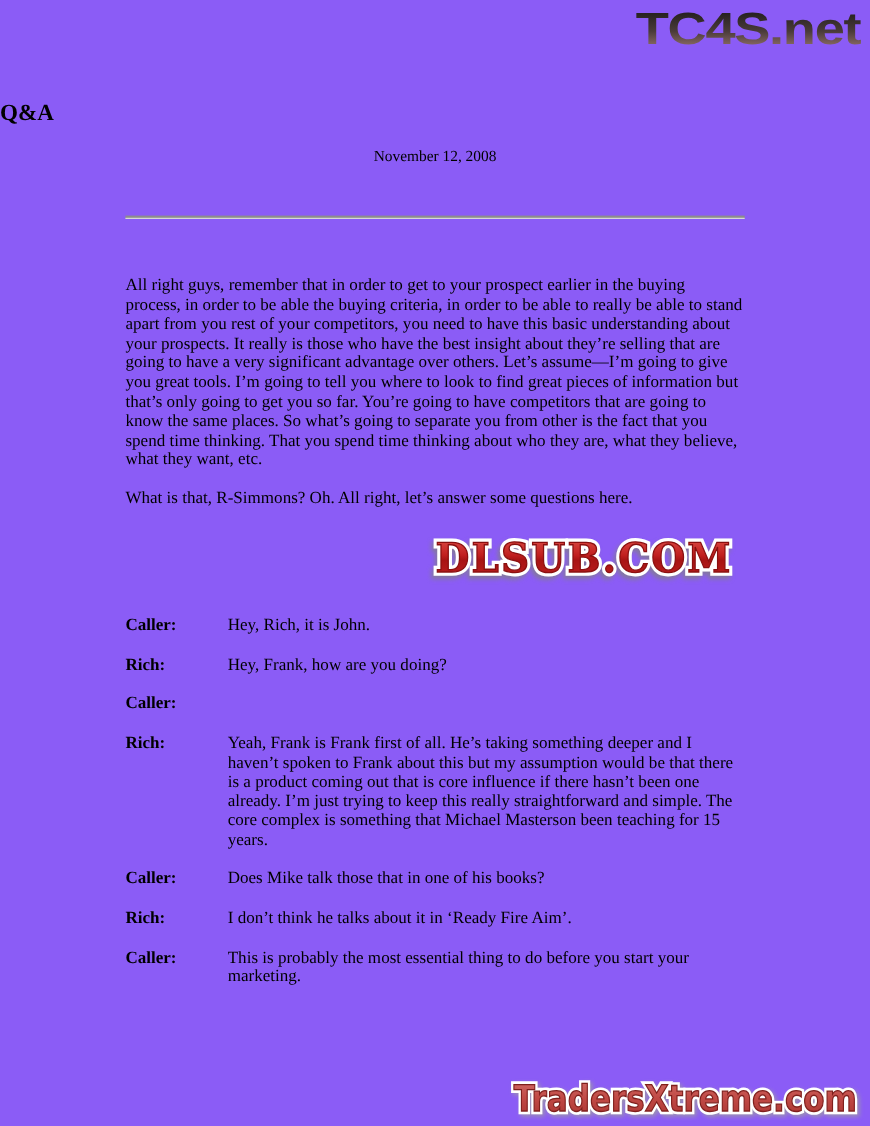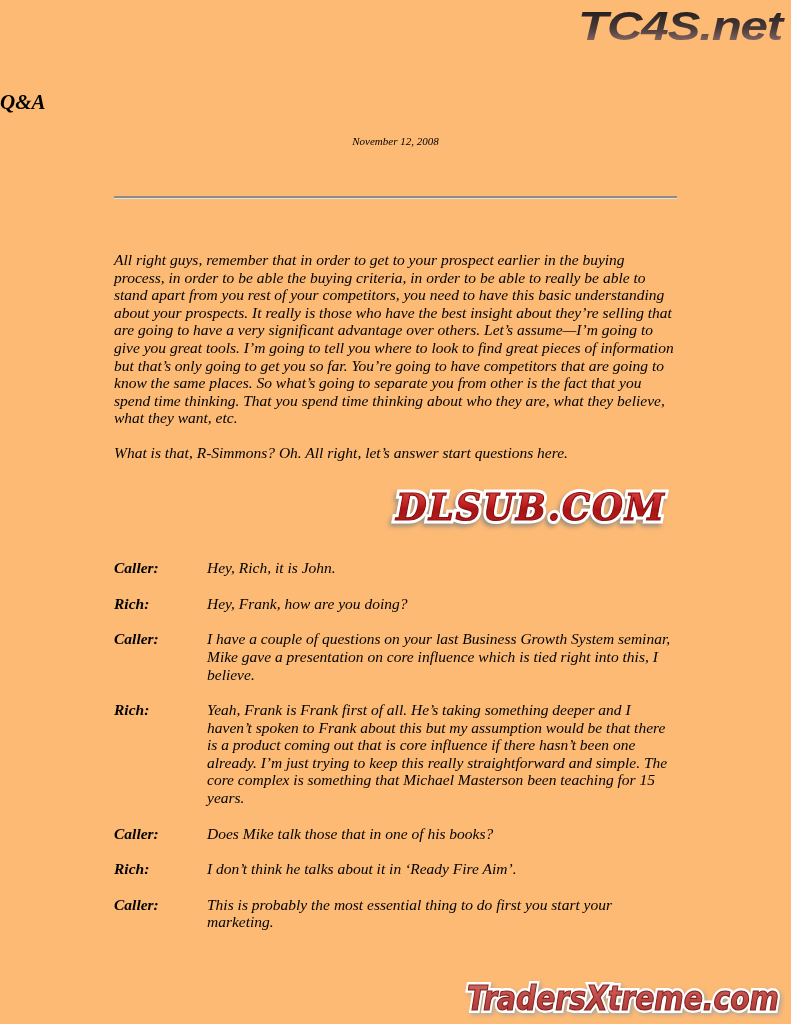--- a/index.html
+++ b/index.html
@@ -1,36 +1,36 @@
 <!DOCTYPE html>
 <html><head>
 <meta charset="utf-8">
 <style>
   html,body { margin:0; padding:0; }
   body {
     width:791px; height:1024px; background:#ffffff;
     font-family:"Liberation Serif", serif; color:#000;
   }
-  .page { position:relative; width:791px; height:1024px; overflow:hidden; background:#fdba74;font-style:italic; }
+  .page { position:relative; width:791px; height:1024px; overflow:hidden; background:#8b5cf6; }
 
   
   .tc4s-logo { position:absolute; top:3px; right:5px; }
   .tc4s-logo text {
     font-family:"Liberation Sans", sans-serif;
     font-weight:bold; font-size:41px; letter-spacing:-1px;
   }
 
   
   .doc-title {
     position:absolute; top:90px; left:0; width:100%;
     text-align:left; font-size:21px; font-weight:bold; margin:0;
   }
   .doc-date {
     position:absolute; top:135px; left:0; width:100%;
-    text-align:center; font-size:11px;
+    text-align:center; font-size:14px;
   }
 
   
   .rule {
     position:absolute; top:196px; left:114px; width:563px; height:2px;
     background:#8c8c8c; border-bottom:1px solid #e0e0e0;
   }
 
   
   .content {
@@ -82,21 +82,21 @@
     </svg>
   </div>
 
   <h1 class="doc-title">Q&amp;A</h1>
   <div class="doc-date">November 12, 2008</div>
 
   <div class="rule"></div>
 
   <div class="content">
     <p>All right guys, remember that in order to get to your prospect earlier in the buying process, in order to be able the buying criteria, in order to be able to really be able to stand apart from you rest of your competitors, you need to have this basic understanding about your prospects. It really is those who have the best insight about they’re selling that are going to have a very significant advantage over others. Let’s assume—I’m going to give you great tools. I’m going to tell you where to look to find great pieces of information but that’s only going to get you so far. You’re going to have competitors that are going to know the same places. So what’s going to separate you from other is the fact that you spend time thinking. That you spend time thinking about who they are, what they believe, what they want, etc.</p>
-    <p>What is that, R-Simmons? Oh. All right, let’s answer start questions here.</p>
+    <p>What is that, R-Simmons? Oh. All right, let’s answer some questions here.</p>
 
     <div class="banner">
       <svg width="292" height="50" viewBox="0 0 292 50">
         <defs>
           <linearGradient id="g-dlsub" x1="0" y1="0" x2="0" y2="1">
             <stop offset="0%" stop-color="#e2574f"></stop>
             <stop offset="45%" stop-color="#c11f1f"></stop>
             <stop offset="55%" stop-color="#a81414"></stop>
             <stop offset="100%" stop-color="#c02020"></stop>
           </linearGradient>
@@ -110,37 +110,36 @@
       <div class="entry">
         <span class="speaker">Caller:</span>
         <span class="line">Hey, Rich, it is John.</span>
       </div>
       <div class="entry">
         <span class="speaker">Rich:</span>
         <span class="line">Hey, Frank, how are you doing?</span>
       </div>
       <div class="entry">
         <span class="speaker">Caller:</span>
-        <span class="line">I have a couple of questions on your last Business Growth System seminar, Mike gave a presentation on core influence which is tied right into this, I believe.</span>
       </div>
       <div class="entry">
         <span class="speaker">Rich:</span>
         <span class="line">Yeah, Frank is Frank first of all. He’s taking something deeper and I haven’t spoken to Frank about this but my assumption would be that there is a product coming out that is core influence if there hasn’t been one already. I’m just trying to keep this really straightforward and simple. The core complex is something that Michael Masterson been teaching for 15 years.</span>
       </div>
       <div class="entry">
         <span class="speaker">Caller:</span>
         <span class="line">Does Mike talk those that in one of his books?</span>
       </div>
       <div class="entry">
         <span class="speaker">Rich:</span>
         <span class="line">I don’t think he talks about it in ‘Ready Fire Aim’.</span>
       </div>
       <div class="entry">
         <span class="speaker">Caller:</span>
-        <span class="line">This is probably the most essential thing to do first you start your marketing.</span>
+        <span class="line">This is probably the most essential thing to do before you start your marketing.</span>
       </div>
     </div>
   </div>
 
   <div class="footer-logo">
     <svg width="330" height="44" viewBox="0 0 330 44">
       <defs>
         <linearGradient id="g-trx" x1="0" y1="0" x2="0" y2="1">
           <stop offset="0%" stop-color="#d4706b"></stop>
           <stop offset="50%" stop-color="#c04945"></stop>

